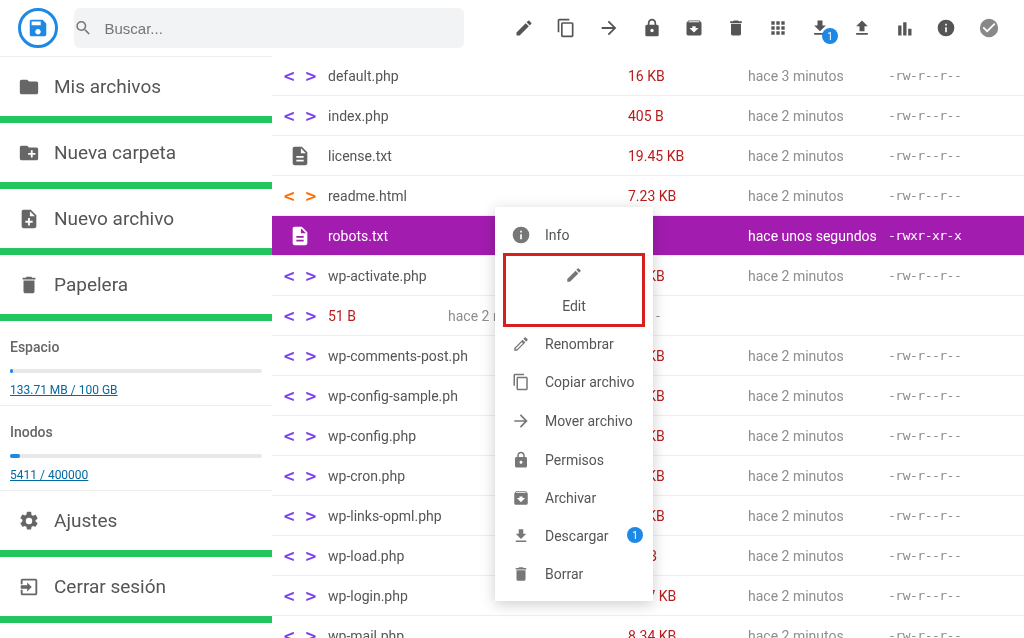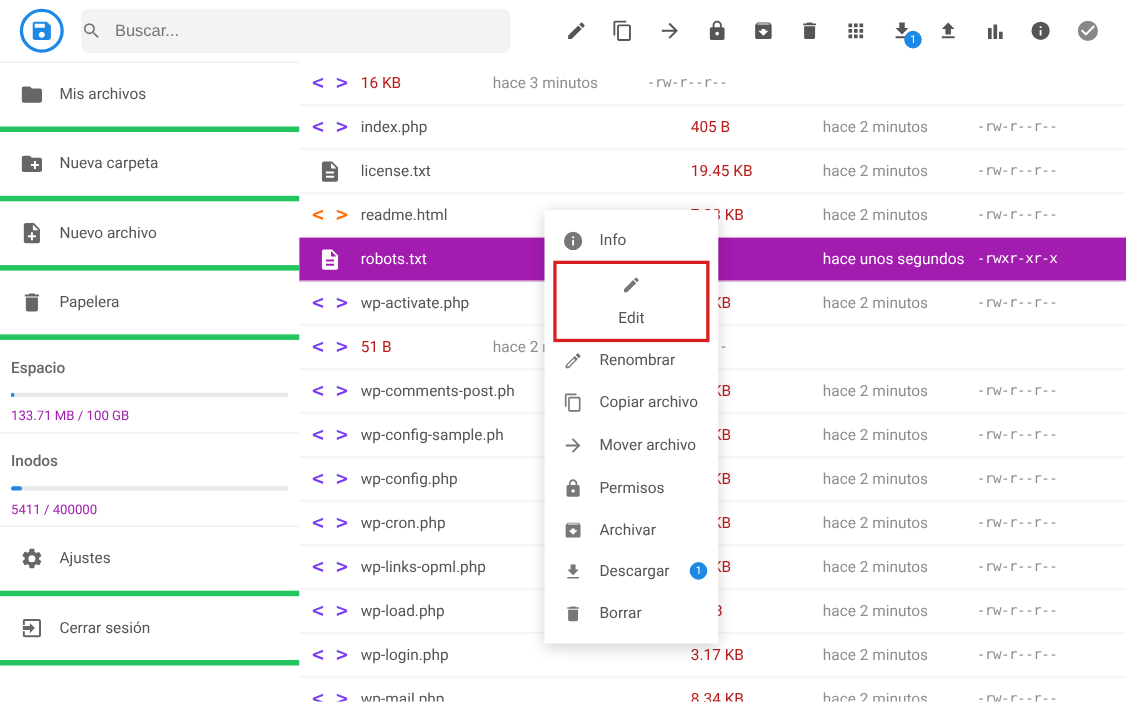--- a/index.html
+++ b/index.html
@@ -70,23 +70,23 @@
     width: 272px;
     border-top: 1px solid #eee;
     display: flex;
     flex-direction: column;
   }
   .side-item {
     display: flex;
     align-items: center;
     gap: 14px;
     padding: 18px 18px;
-    font-size: 14px;
+    font-size: 19px;
     color: #555;
-    border-bottom: 5px solid #22c55e;
+    border-bottom: 7px solid #22c55e;
     cursor: pointer;
   }
   .side-section {
     padding: 18px 10px 8px 10px;
     border-bottom: 1px solid #eee;
   }
   .side-section h4 {
     font-size: 14px;
     font-weight: 500;
     color: #666;
@@ -97,21 +97,21 @@
     background: #e8e8e8;
     position: relative;
     margin-bottom: 10px;
     border-radius: 2px;
   }
   .bar-fill {
     position: absolute; left:0; top:0; bottom:0;
     background: #1e88e5;
     border-radius: 2px;
   }
-  .side-section .val { font-size: 12px; color: #a21caf; }
+  .side-section .val { font-size: 12px; color: #0369a1; text-decoration: underline; }
   .files {
     flex: 1;
     overflow: hidden;
   }
   .row {
     display: flex;
     align-items: center;
     height: 40px;
     border-bottom: 1px solid #eee;
     font-size: 14px;
@@ -140,21 +140,21 @@
   .code-icon {
     font-weight: 700;
     font-size: 18px;
     font-family: "Menlo","Consolas",monospace;
   }
   .code-purple { color: #7b3ff2; }
   .code-orange { color: #ff6d00; }
   .ctx {
     position: absolute;
     left: 495px;
-    top: 191px;
+    top: 207px;
     width: 158px;
     background: #fff;
     box-shadow: 0 3px 14px rgba(0,0,0,.2);
     z-index: 10;
     padding: 8px 0;
   }
   .ctx-item {
     display: flex;
     align-items: center;
     gap: 14px;
@@ -306,20 +306,21 @@
         </svg>
       <span>Cerrar sesión</span>
     </div>
   </div>
 
   <div class="files" id="file-list">
       <div class="row">
         <div class="ficon">
           <span class="code-icon code-purple">&lt;&nbsp;&gt;</span>
         </div>
+        <div class="name">default.php</div>
         <div class="size">16 KB</div>
         <div class="time">hace 3 minutos</div>
         <div class="perm">-rw-r--r--</div>
       </div>
       <div class="row">
         <div class="ficon">
           <span class="code-icon code-purple">&lt;&nbsp;&gt;</span>
         </div>
         <div class="name">index.php</div>
         <div class="size">405 B</div>

